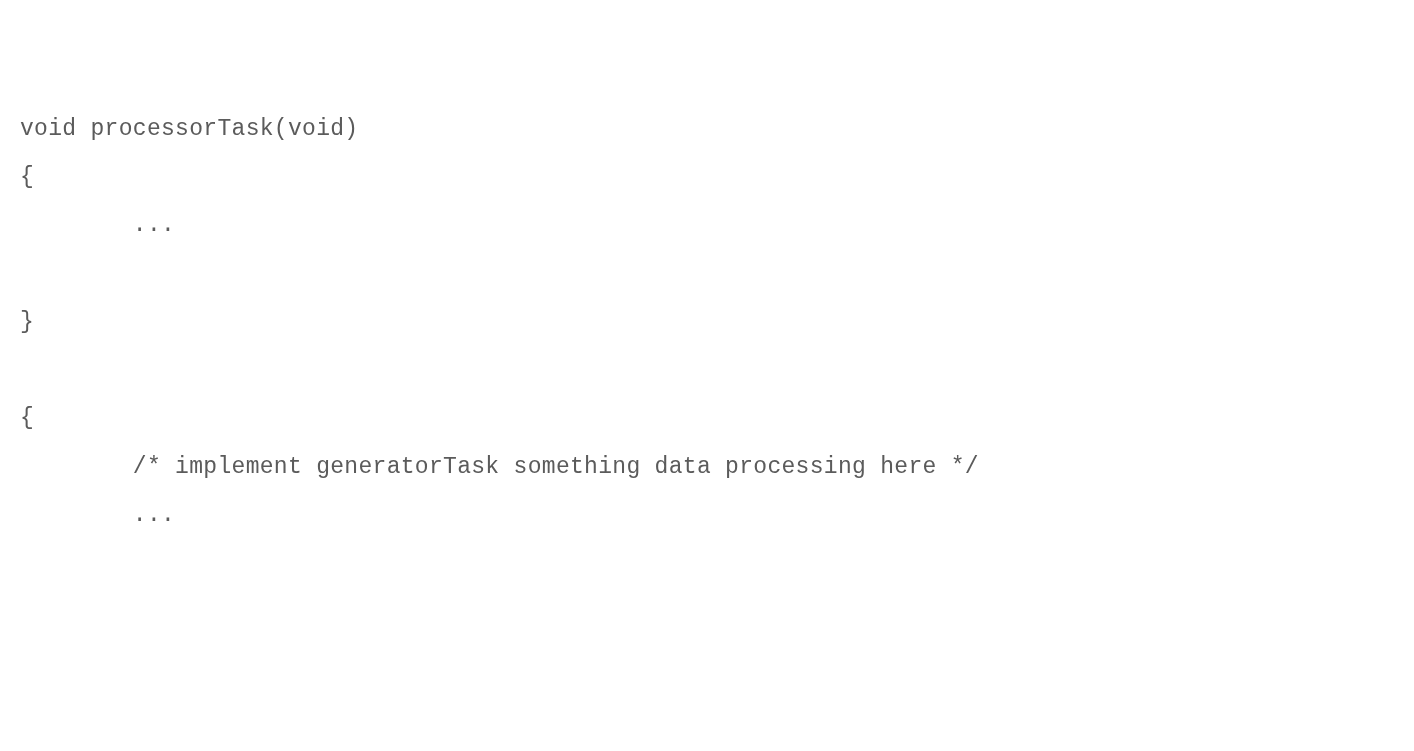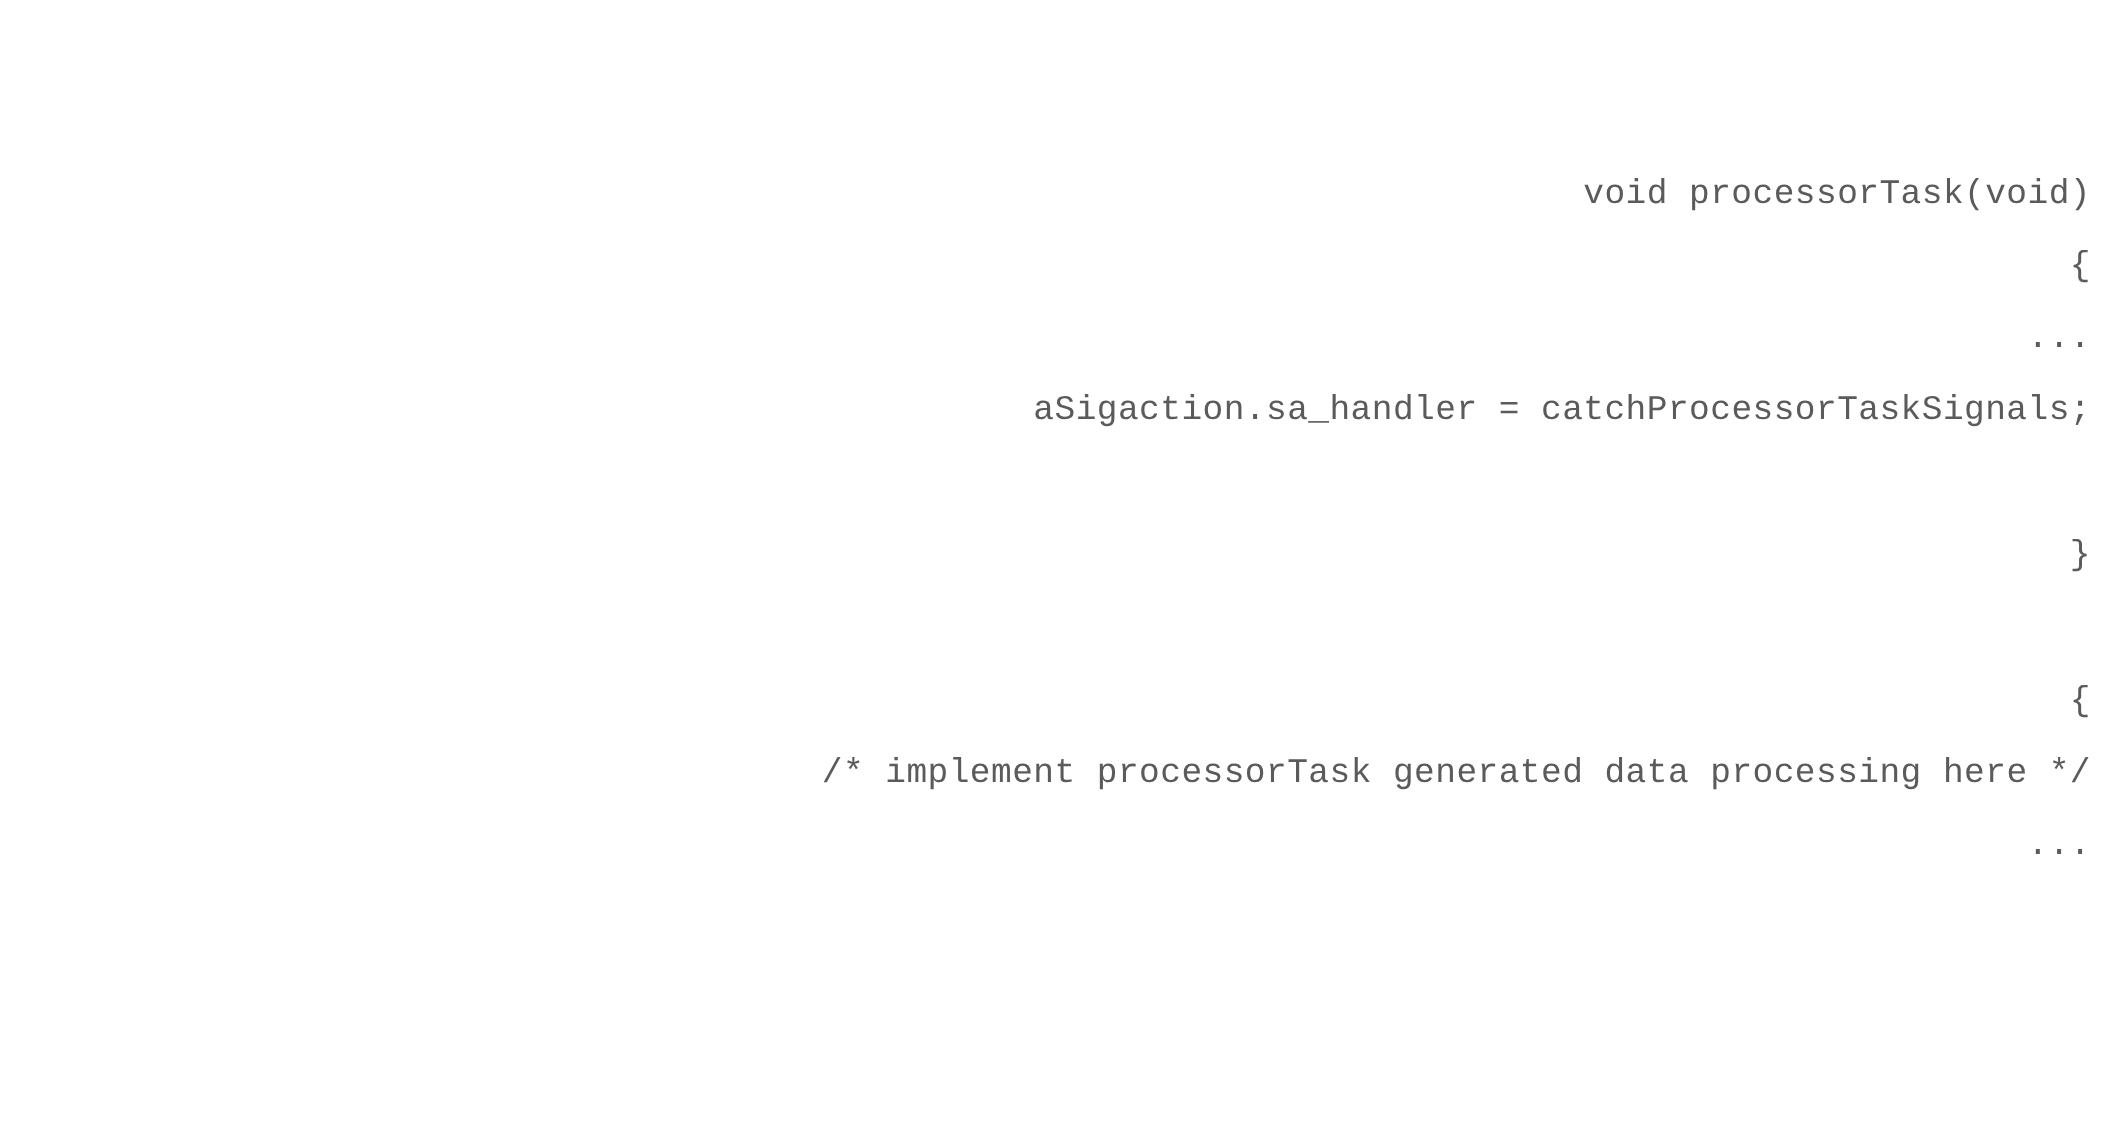--- a/index.html
+++ b/index.html
@@ -13,34 +13,32 @@
       font-size: 23px;
       color: #5b5b5b;
       padding: 20px;
       line-height: 1.05;
       white-space: pre;
       letter-spacing: 0.3px;
     }
     .code-line {
       display: block;
       min-height: 1.05em;
-      text-align: right;
     }
   </style>
 </head>
 <body>
 
 
 
 <div><span class="code-line">void processorTask(void)</span>
 <span class="code-line">{</span>
 <span class="code-line">        ...</span>
-<span class="code-line">        aSigaction.sa_handler = catchProcessorTaskSignals;</span>
 <span class="code-line"></span>
 <span class="code-line">}</span>
 <span class="code-line"></span>
 <span class="code-line">{</span>
-<span class="code-line">        /* implement processorTask generated data processing here */</span>
+<span class="code-line">        /* implement generatorTask something data processing here */</span>
 <span class="code-line">        ...</span>
 </div>
 
 
 
 
 </body></html>

